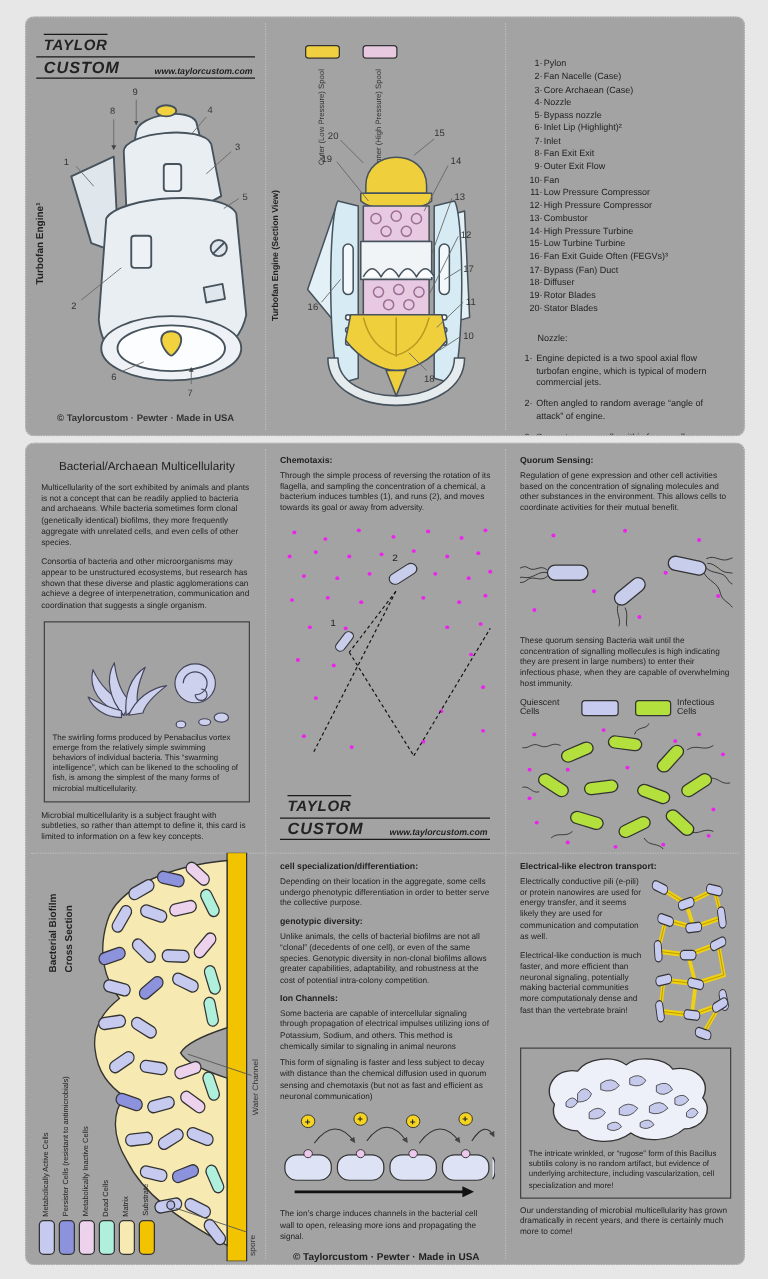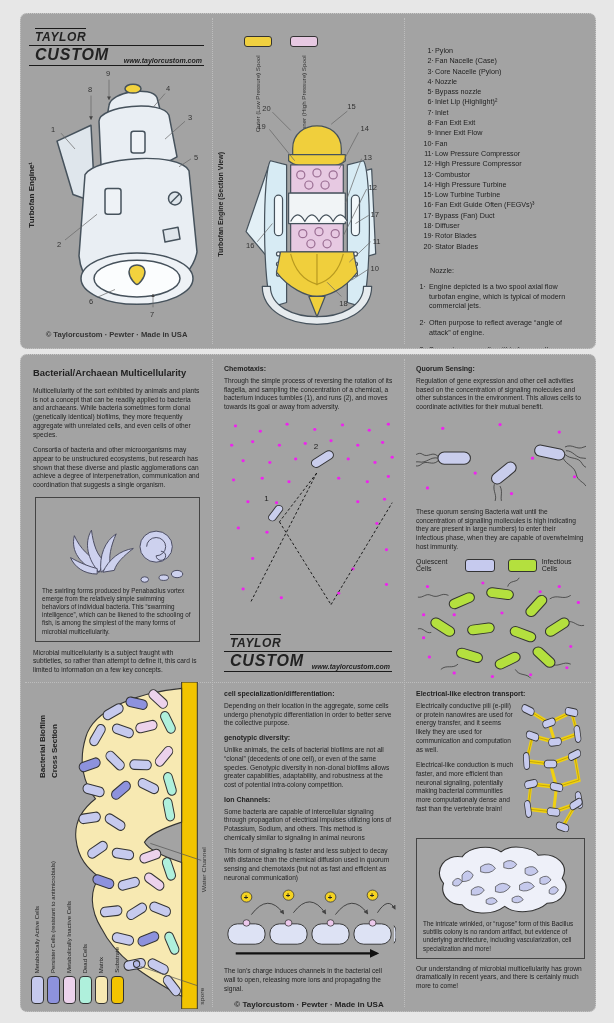--- a/index.html
+++ b/index.html
@@ -26,21 +26,21 @@
   #p-quorum{left:383px;top:0;width:191px;height:327px;}
   #p-biofilm{left:0;top:327px;width:191px;height:329px;}
   #p-special{left:191px;top:327px;width:192px;height:329px;}
   #p-electron{left:383px;top:327px;width:191px;height:329px;}
 
   
   .logo{position:relative;}
   .logo-top{border-bottom:1.4px solid #1a1a1a;padding:1px 0 0 6px;}
   .logo-taylor{display:inline-block;font-style:italic;font-weight:700;font-size:12px;letter-spacing:.6px;border-top:1.4px solid #1a1a1a;padding-top:1px;}
   .logo-mid{display:flex;justify-content:space-between;align-items:flex-end;border-bottom:1.4px solid #1a1a1a;padding:0 0 1px 6px;}
-  .logo-custom{font-style:italic;font-weight:700;font-size:16px;letter-spacing:.8px;}
+  .logo-custom{font-style:italic;font-weight:700;font-size:13px;letter-spacing:.8px;}
   .logo-url{font-style:italic;font-weight:700;font-size:7px;padding-right:2px;}
 
   .vtext{writing-mode:vertical-rl;transform:rotate(180deg);}
   .side-vlabel{position:absolute;left:6px;top:148px;font-weight:700;font-size:8px;}
   .sec-vlabel{position:absolute;left:5px;top:138px;font-weight:700;font-size:7px;}
 
   .footer-line{position:absolute;left:0;right:0;bottom:9px;text-align:center;font-weight:700;font-size:7.6px;color:#333;}
 
   
   .parts-list{position:absolute;left:18px;top:32px;font-size:7.2px;line-height:1.43;}
@@ -59,21 +59,21 @@
   .sec-legend{position:absolute;left:32px;top:22px;display:flex;gap:18px;}
   .sec-legend-item{display:flex;flex-direction:column;align-items:center;}
   .sec-swatch{width:26px;height:9px;border:1.2px solid #333;border-radius:3px;}
   .sec-legend .vtext{height:82px;font-size:6.2px;line-height:1.3;margin-top:3px;color:#333;}
 
   
   .bio-p{font-size:6.6px;line-height:1.32;margin:0 0 7px 0;color:#1f1f1f;}
   .bio-h{font-size:7px;font-weight:700;margin:0 0 5px 0;}
   .panel-pad{position:absolute;inset:0;padding:10px 10px 8px 12px;}
 
-  .intro-title{font-size:9.4px;font-weight:700;text-align:left;margin:2px 0 9px 0;}
+  .intro-title{font-size:9.4px;font-weight:400;text-align:center;margin:2px 0 9px 0;}
   .fig-box{border:1.2px solid #444;padding:3px 6px 5px 6px;margin:2px 2px 7px 2px;}
   .fig-cap{font-size:6.3px;line-height:1.3;color:#1f1f1f;margin-top:2px;}
 
   .chemo-footer{position:absolute;left:12px;right:12px;bottom:10px;}
 
   .q-legend{display:flex;align-items:center;margin:3px 0 4px 0;font-size:7px;}
   .q-swatch{width:30px;height:11px;border:1.3px solid #333;border-radius:3px;}
   .q-gap1{width:5px;} .q-gap2{width:14px;} .q-gap3{width:5px;}
 
   
@@ -243,21 +243,21 @@
       <div class="part-row">
           <span class="pn">1</span>
           <span class="pl">Pylon</span>
         </div>
       <div class="part-row">
           <span class="pn">2</span>
           <span class="pl">Fan Nacelle (Case)</span>
         </div>
       <div class="part-row">
           <span class="pn">3</span>
-          <span class="pl">Core Nacelle (Pylon)</span>
+          <span class="pl">Core Archaean (Case)</span>
         </div>
       <div class="part-row">
           <span class="pn">4</span>
           <span class="pl">Nozzle</span>
         </div>
       <div class="part-row">
           <span class="pn">5</span>
           <span class="pl">Bypass nozzle</span>
         </div>
       <div class="part-row">
@@ -267,21 +267,21 @@
       <div class="part-row">
           <span class="pn">7</span>
           <span class="pl">Inlet</span>
         </div>
       <div class="part-row">
           <span class="pn">8</span>
           <span class="pl">Fan Exit Exit</span>
         </div>
       <div class="part-row">
           <span class="pn">9</span>
-          <span class="pl">Inner Exit Flow</span>
+          <span class="pl">Outer Exit Flow</span>
         </div>
       <div class="part-row">
           <span class="pn">10</span>
           <span class="pl">Fan</span>
         </div>
       <div class="part-row">
           <span class="pn">11</span>
           <span class="pl">Low Pressure Compressor</span>
         </div>
       <div class="part-row">
@@ -322,21 +322,21 @@
         </div>
     </div>
     <div class="notes-title">Nozzle:</div>
     <div class="notes">
       <div class="note">
           <span class="nn">1</span>
           <span class="nt">Engine depicted is a two spool axial flow turbofan engine, which is typical of modern commercial jets.</span>
         </div>
       <div class="note">
           <span class="nn">2</span>
-          <span class="nt">Often purpose to reflect average “angle of attack” of engine.</span>
+          <span class="nt">Often angled to random average “angle of attack” of engine.</span>
         </div>
       <div class="note">
           <span class="nn">3</span>
           <span class="nt">Support core nacelle within fan nacelle.</span>
         </div>
     </div>
   </div>
 </div>
 
 <div class="card" id="card-bottom">

